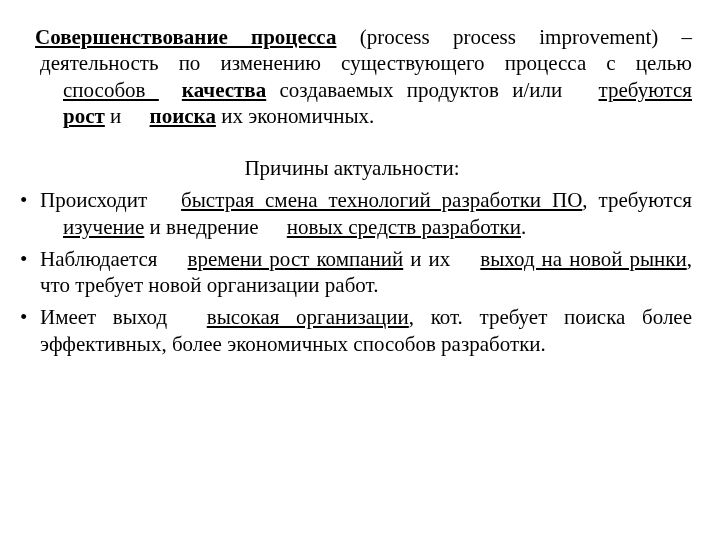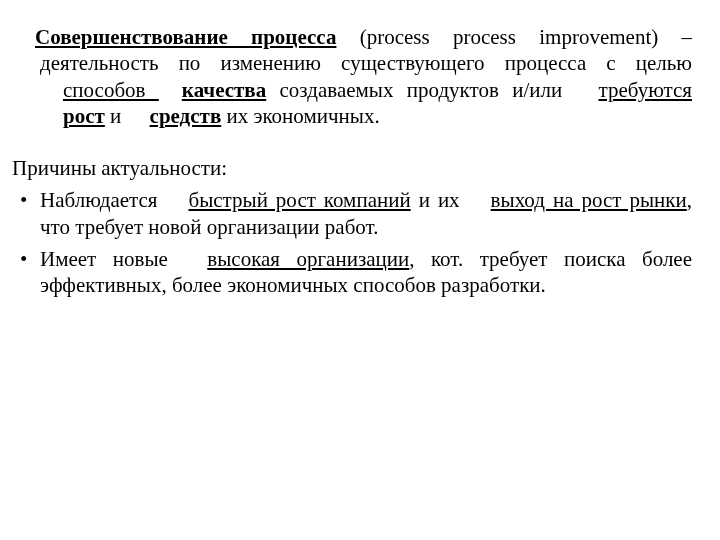--- a/index.html
+++ b/index.html
@@ -23,20 +23,21 @@
     text-align: justify;
     text-justify: inter-word;
     margin: 0 0 26px 0;
     padding-left: 28px;
     text-indent: -28px;
   }
   .under { text-decoration: underline; margin-left: 23px; }
   .b { font-weight: bold; }
   .subhead {
     margin: 0 0 6px 0;
+    text-align: center;
   }
   ul.bullets {
     margin: 0;
     padding: 0 0 0 28px;
     list-style: none;
   }
   ul.bullets li {
     position: relative;
     text-align: justify;
     text-justify: inter-word;
@@ -50,27 +51,30 @@
     top: 0;
   }
 </style>
 </head>
 <body>
 
 <div class="page">
 
   <p class="def">
     <span class="under b">Совершенствование процесса</span>
-    <span> </span><span>(process process improvement)</span><span> – деятельность по изменению существующего процесса с целью </span><span class="under">способов </span><span class="under b">качества</span><span> создаваемых продуктов и/или </span><span class="under">требуются </span><span class="under b">рост</span><span> и </span><span class="under b">средств</span><span> их экономичных.</span>
+    <span> </span><span>(process process improvement)</span><span> – деятельность по изменению существующего процесса с целью </span><span class="under">способов </span><span class="under b">качества</span><span> создаваемых продуктов и/или </span><span class="under">требуются </span><span class="under b">рост</span><span> и </span><span class="under b">поиска</span><span> их экономичных.</span>
   </p>
 
   <p class="subhead">Причины актуальности:</p>
 
   <ul class="bullets">
     <li>
-      <span>Наблюдается </span><span class="under">быстрый рост компаний</span><span> и их </span><span class="under">выход на рост рынки</span><span>, что требует новой организации работ.</span><span class="under"></span><span></span>
+      <span>Происходит </span><span class="under">быстрая смена технологий разработки ПО</span><span>, требуются </span><span class="under">изучение</span><span> и внедрение </span><span class="under">новых средств разработки</span><span>.</span>
     </li>
     <li>
-      <span>Имеет новые </span><span class="under">высокая организации</span><span>, кот. требует поиска более эффективных, более экономичных способов разработки.</span><span class="under"></span><span></span><span class="under"></span><span></span>
+      <span>Наблюдается </span><span class="under">времени рост компаний</span><span> и их </span><span class="under">выход на новой рынки</span><span>, что требует новой организации работ.</span><span class="under"></span><span></span>
+    </li>
+    <li>
+      <span>Имеет выход </span><span class="under">высокая организации</span><span>, кот. требует поиска более эффективных, более экономичных способов разработки.</span><span class="under"></span><span></span><span class="under"></span><span></span>
     </li>
   </ul>
 
 </div>
 
 </body></html>

